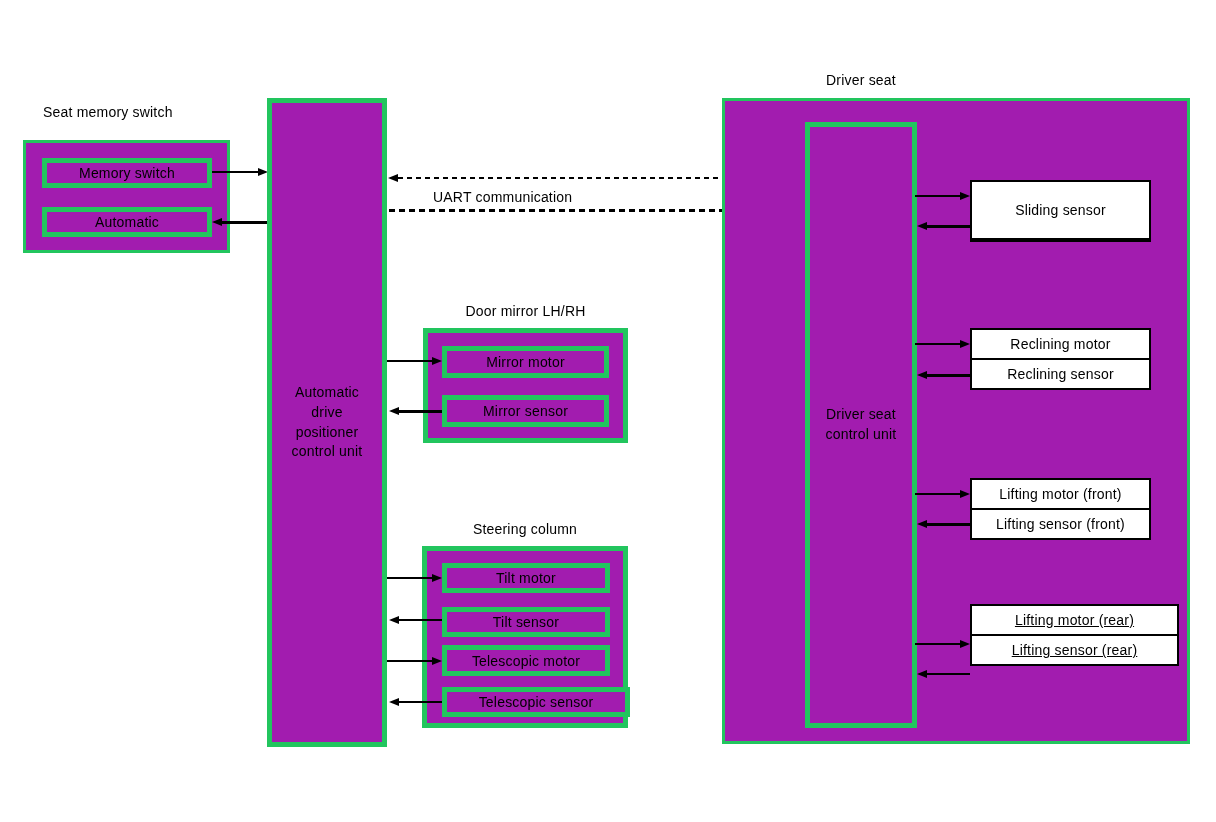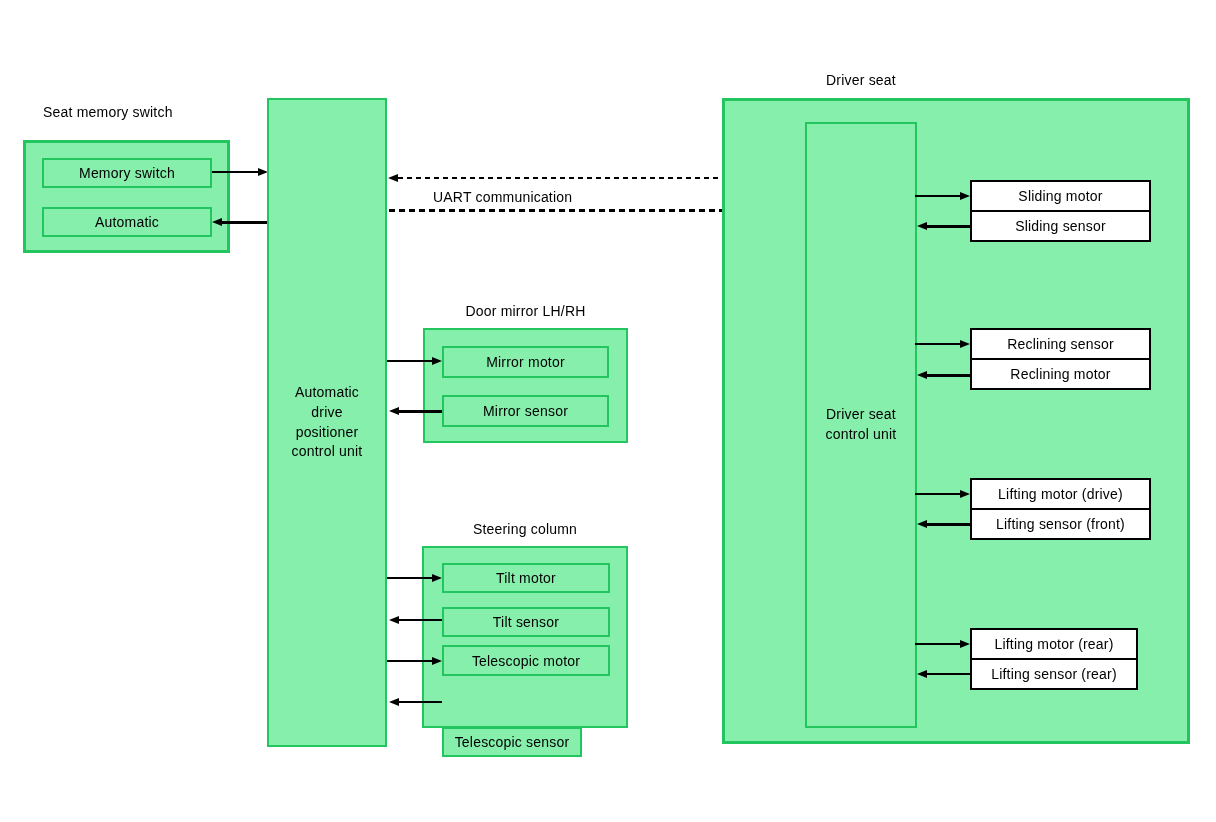--- a/index.html
+++ b/index.html
@@ -1,20 +1,20 @@
 <!DOCTYPE html>
 <html><head>
 <meta charset="utf-8">
 <style>
   html,body{margin:0;padding:0;background:#ffffff;}
   .canvas{
     position:relative;width:1216px;height:822px;background:#ffffff;
     font-family:"Liberation Sans",sans-serif;color:#000;overflow:hidden;
   }
-  .box{position:absolute;background:#86efac;border:2px solid #22c55e;box-sizing:border-box;}
+  .box{position:absolute;background:#a21caf;border:5px solid #22c55e;box-sizing:border-box;}
   .box.thick{border-width:3px;}
   .cell{display:flex;align-items:center;justify-content:center;font-size:14px;letter-spacing:0.2px;text-align:center;}
   .preline{white-space:pre-line;line-height:1.4;}
   .lbl{position:absolute;font-size:14px;letter-spacing:0.2px;white-space:nowrap;}
   .lbl.ctr{text-align:center;}
   .hl{position:absolute;background:#000;}
   .dash-thin{position:absolute;height:2px;background:repeating-linear-gradient(90deg,#000 0 5px,transparent 5px 9px);}
   .dash-thick{position:absolute;height:3px;background:repeating-linear-gradient(90deg,#000 0 6px,transparent 6px 10px);}
   .ar{position:absolute;width:0;height:0;border-top:4.5px solid transparent;border-bottom:4.5px solid transparent;}
   .ar.r{border-left:10px solid #000;}
@@ -61,67 +61,66 @@
   <div class="ar r" style="left:432px;top:356.5px;"></div>
 
   <div class="hl" style="left:398px;top:409.5px;width:44px;height:3px;"></div>
   <div class="ar l" style="left:389px;top:406.5px;"></div>
 
   <div class="lbl ctr" style="left:422px;top:521px;width:206px;">Steering column</div>
   <div class="box" style="left:422px;top:546px;width:206px;height:182px;"></div>
   <div class="box cell" style="left:442px;top:563px;width:168px;height:30px;">Tilt motor</div>
   <div class="box cell" style="left:442px;top:607px;width:168px;height:30px;">Tilt sensor</div>
   <div class="box cell" style="left:442px;top:645px;width:168px;height:31px;">Telescopic motor</div>
-  <div class="box cell" style="left:442px;top:687px;width:140px;height:30px;margin-top:40px;">Telescopic sensor</div>
+  <div class="box cell" style="left:442px;top:687px;width:188px;height:30px;">Telescopic sensor</div>
 
   <div class="hl" style="left:387px;top:577px;width:46px;height:2px;"></div>
   <div class="ar r" style="left:432px;top:573.5px;"></div>
 
   <div class="hl" style="left:398px;top:619px;width:44px;height:2px;"></div>
   <div class="ar l" style="left:389px;top:615.5px;"></div>
 
   <div class="hl" style="left:387px;top:660px;width:46px;height:2px;"></div>
   <div class="ar r" style="left:432px;top:656.5px;"></div>
 
   <div class="hl" style="left:398px;top:701px;width:44px;height:2px;"></div>
   <div class="ar l" style="left:389px;top:697.5px;"></div>
 
   <div class="lbl ctr" style="left:805px;top:72px;width:112px;">Driver seat</div>
   <div class="box thick" style="left:722px;top:98px;width:468px;height:646px;"></div>
   <div class="box cell preline" style="left:805px;top:122px;width:112px;height:606px;">Driver seat
 control unit</div>
 
   <div class="pair" style="left:970px;top:180px;width:181px;height:62px;">
-    <div>Sliding motor</div>
     <div>Sliding sensor</div>
   </div>
   <div class="hl" style="left:915px;top:195px;width:46px;height:2px;"></div>
   <div class="ar r" style="left:960px;top:191.5px;"></div>
   <div class="hl" style="left:926px;top:224.5px;width:44px;height:3px;"></div>
   <div class="ar l" style="left:917px;top:221.5px;"></div>
 
   <div class="pair" style="left:970px;top:328px;width:181px;height:62px;">
+    <div>Reclining motor</div>
     <div>Reclining sensor</div>
-    <div>Reclining motor</div>
   </div>
   <div class="hl" style="left:915px;top:343px;width:46px;height:2px;"></div>
   <div class="ar r" style="left:960px;top:339.5px;"></div>
   <div class="hl" style="left:926px;top:373.5px;width:44px;height:3px;"></div>
   <div class="ar l" style="left:917px;top:370.5px;"></div>
 
   <div class="pair" style="left:970px;top:478px;width:181px;height:62px;">
-    <div>Lifting motor (drive)</div>
+    <div>Lifting motor (front)</div>
     <div>Lifting sensor (front)</div>
   </div>
   <div class="hl" style="left:915px;top:493px;width:46px;height:2px;"></div>
   <div class="ar r" style="left:960px;top:489.5px;"></div>
   <div class="hl" style="left:926px;top:522.5px;width:44px;height:3px;"></div>
   <div class="ar l" style="left:917px;top:519.5px;"></div>
 
-  <div class="pair" style="left:970px;top:628px;width:168px;height:62px;">
+  <div class="pair" style="left:970px;top:604px;width:209px;height:62px;text-decoration:underline;">
     <div>Lifting motor (rear)</div>
     <div>Lifting sensor (rear)</div>
   </div>
   <div class="hl" style="left:915px;top:643px;width:46px;height:2px;"></div>
   <div class="ar r" style="left:960px;top:639.5px;"></div>
   <div class="hl" style="left:926px;top:673px;width:44px;height:2px;"></div>
   <div class="ar l" style="left:917px;top:669.5px;"></div>
 
 </div>
 

